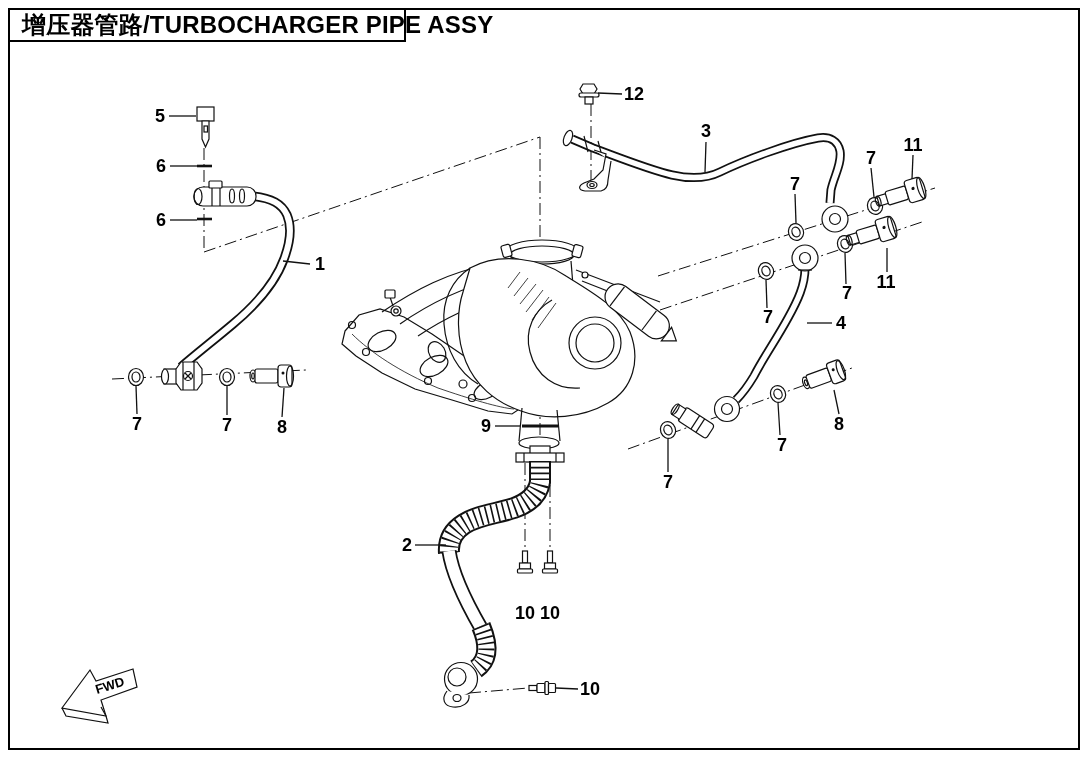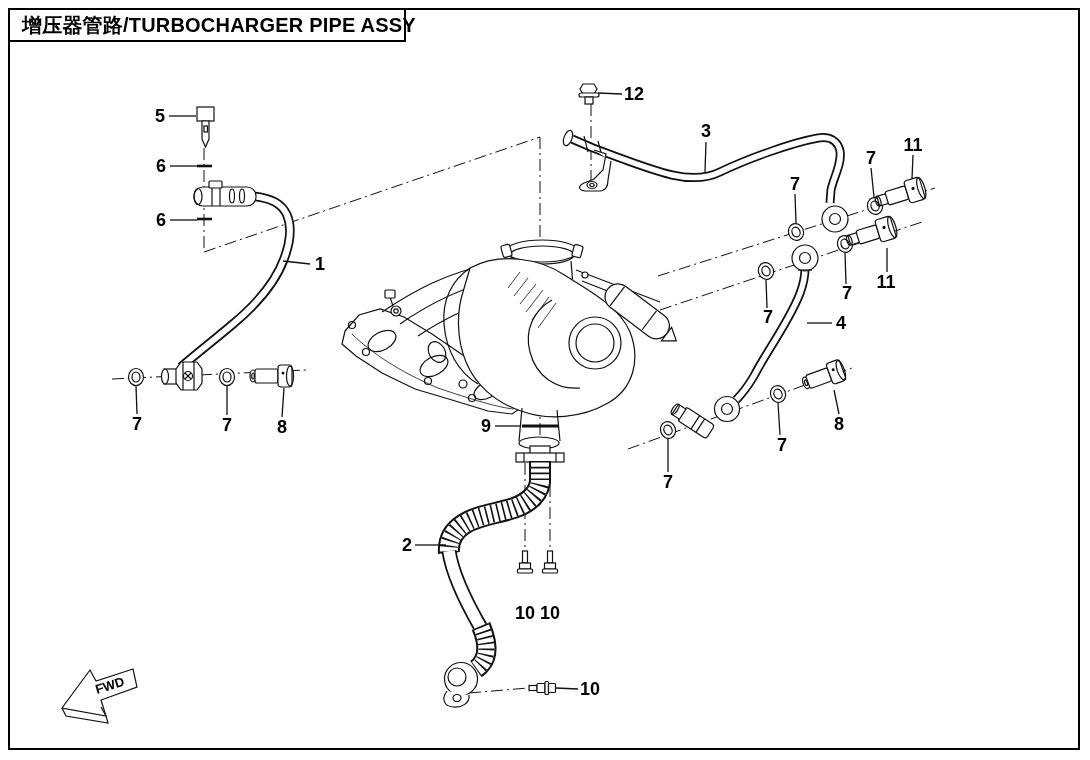--- a/index.html
+++ b/index.html
@@ -1,19 +1,19 @@
 <!DOCTYPE html>
 <html style="--line: #111111;"><head>
 <meta charset="utf-8">
 <style>
   html,body{margin:0;padding:0;background:#e8e8e8;}
   .page{position:relative;width:1090px;height:760px;background:#fff;font-family:"Liberation Sans","DejaVu Sans",sans-serif;overflow:hidden;}
   .frame{position:absolute;left:8px;top:8px;width:1072px;height:742px;border:2px solid #000;box-sizing:border-box;}
   .titlebox{position:absolute;left:8px;top:8px;width:398px;height:34px;border:2px solid #000;box-sizing:border-box;background:#fff;display:flex;align-items:center;padding-left:12px;}
-  .titlebox span{font-size:20px;font-weight:bold;color:#000;letter-spacing:0.2px;white-space:nowrap;}
+  .titlebox span{font-size:24px;font-weight:bold;color:#000;letter-spacing:0.2px;white-space:nowrap;}
   svg{position:absolute;left:0;top:0;}
   .ln{stroke:var(--line,#111);stroke-width:1.2;fill:none;}
   .lnf{stroke:var(--line,#111);stroke-width:1.2;fill:#fff;}
   .thin{stroke:var(--line,#111);stroke-width:0.8;fill:none;}
   .cl{stroke:var(--line,#111);stroke-width:1;fill:none;stroke-dasharray:12 4 2 4;}
   .leader{stroke:var(--line,#111);stroke-width:1.3;}
   .tick{stroke:var(--line,#111);stroke-width:2.6;}
   .gasket{stroke:var(--line,#111);stroke-width:3.2;}
   text.callout{font-family:"Liberation Sans","DejaVu Sans",sans-serif;font-weight:bold;font-size:18px;fill:#000;text-anchor:middle;dominant-baseline:central;}
   .fwdtext{font-family:"Liberation Sans","DejaVu Sans",sans-serif;font-weight:bold;font-size:13px;fill:#000;}

